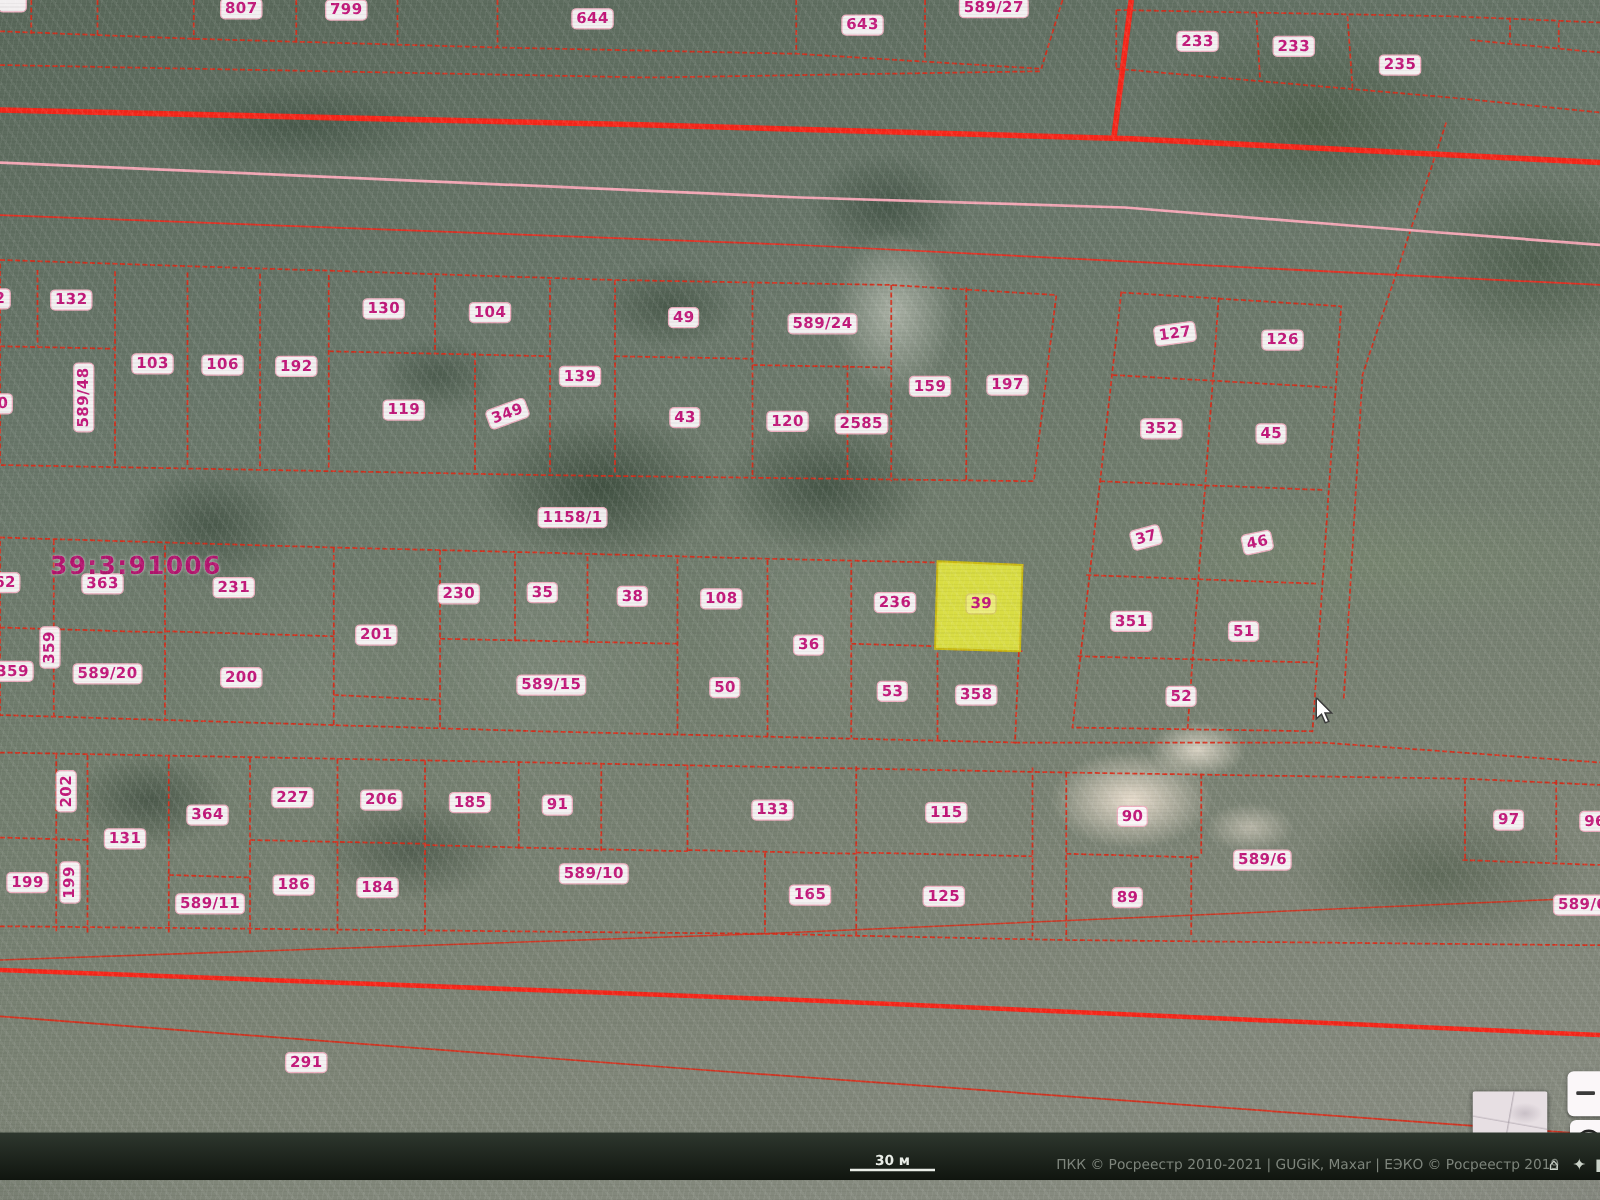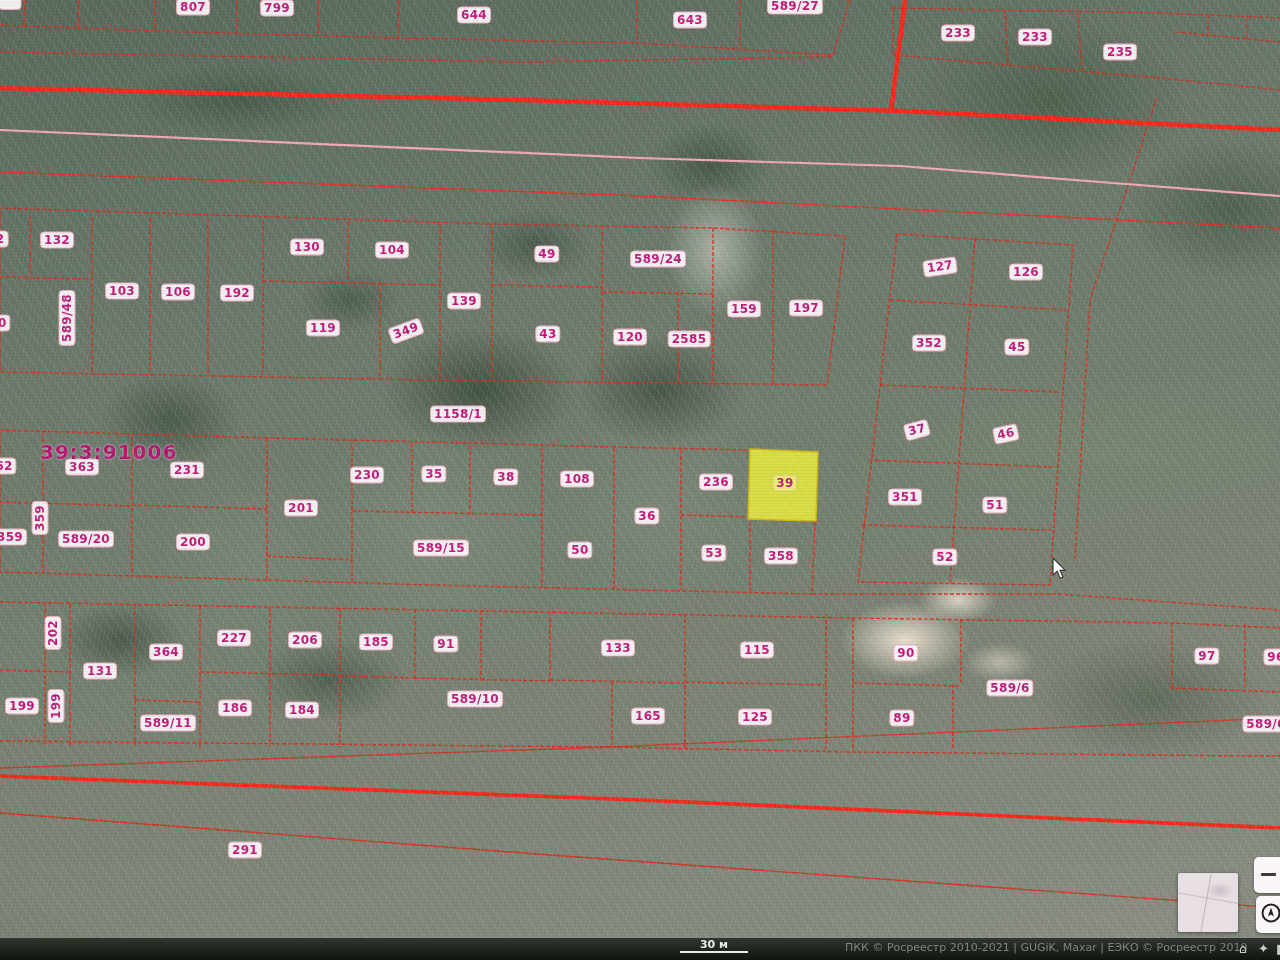--- a/index.html
+++ b/index.html
@@ -41,21 +41,21 @@
   .plabel{position:absolute;transform:translate(-50%,-50%);
     background:rgba(255,251,253,.92);border:1px solid #eeadbe;border-radius:4px;
     padding:0 3px;font-weight:bold;font-size:12px;line-height:15px;color:#c2187a;
     white-space:nowrap;letter-spacing:.3px;}
   .plabel.vert{transform:translate(-50%,-50%) rotate(-90deg);}
   .plabel.sel{background:rgba(252,248,170,.55);border-color:#d6c765;}
   .plabel.empty{min-width:15px;min-height:12px;}
   .quarter{position:absolute;font-weight:bold;font-size:20px;color:#b3156e;
     letter-spacing:1px;text-shadow:0 0 3px rgba(255,255,255,.55), 0 0 1px rgba(255,255,255,.4);}
   
-  .footer{position:absolute;left:0;right:0;bottom:0;height:22px;
+  .footer{position:absolute;left:0;right:0;bottom:16px;height:38px;
     background:linear-gradient(#2e372e,#10150f);}
   .scalebar{position:absolute;left:680px;bottom:7px;width:68px;height:12px;
     border-bottom:2px solid #e8ece6;color:#e8ece6;font-size:11px;font-weight:bold;
     text-align:center;line-height:11px;}
   .attribution{position:absolute;left:845px;bottom:6px;color:#7e857c;font-size:11px;white-space:nowrap;}
   .fico{position:absolute;bottom:4px;color:#c9d1c7;font-size:13px;line-height:14px;cursor:pointer;}
   
   .minimap{position:absolute;left:1178px;top:873px;width:60px;height:59px;border-radius:2px;
     background:
       linear-gradient(100deg, transparent 46%, rgba(150,140,150,.5) 47%, transparent 49%),

